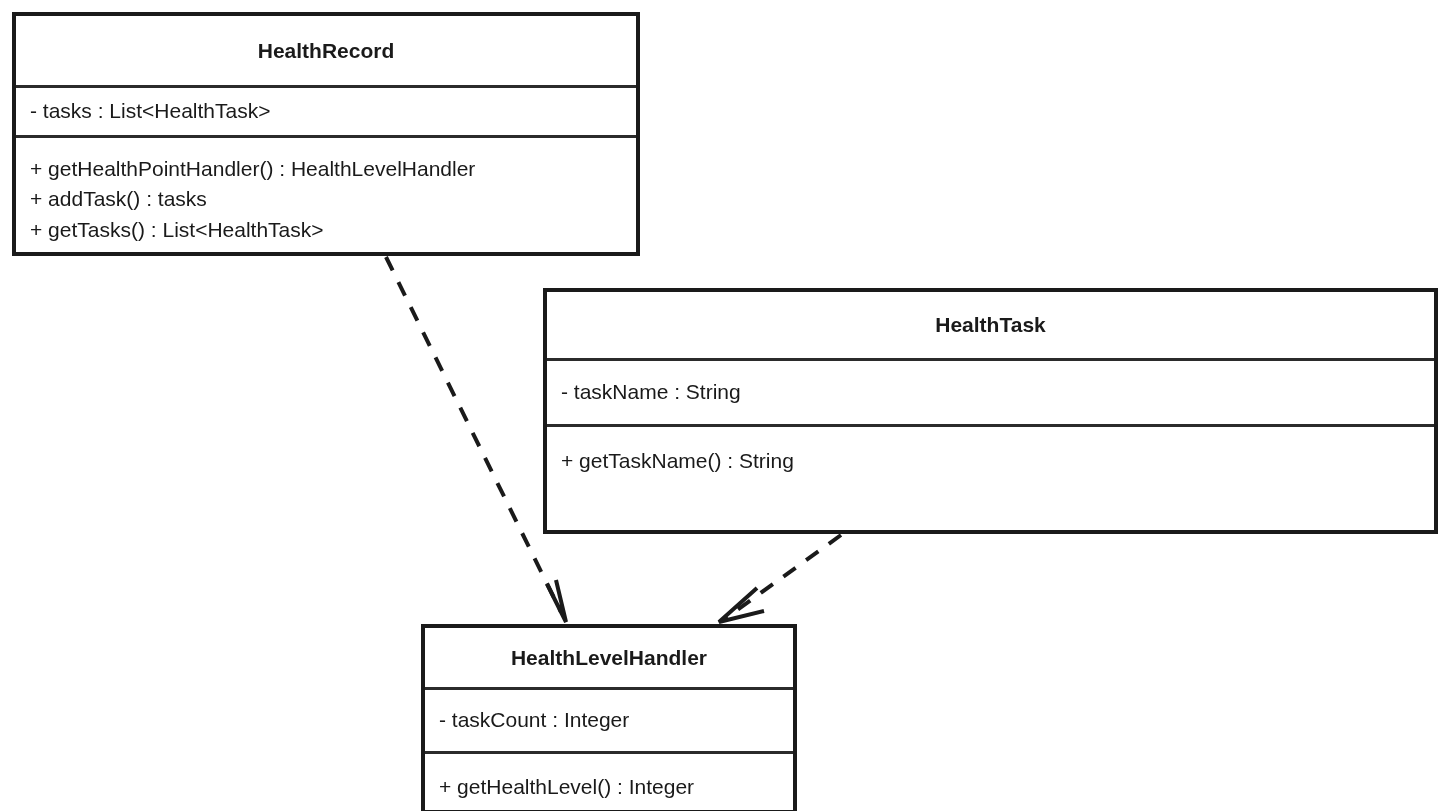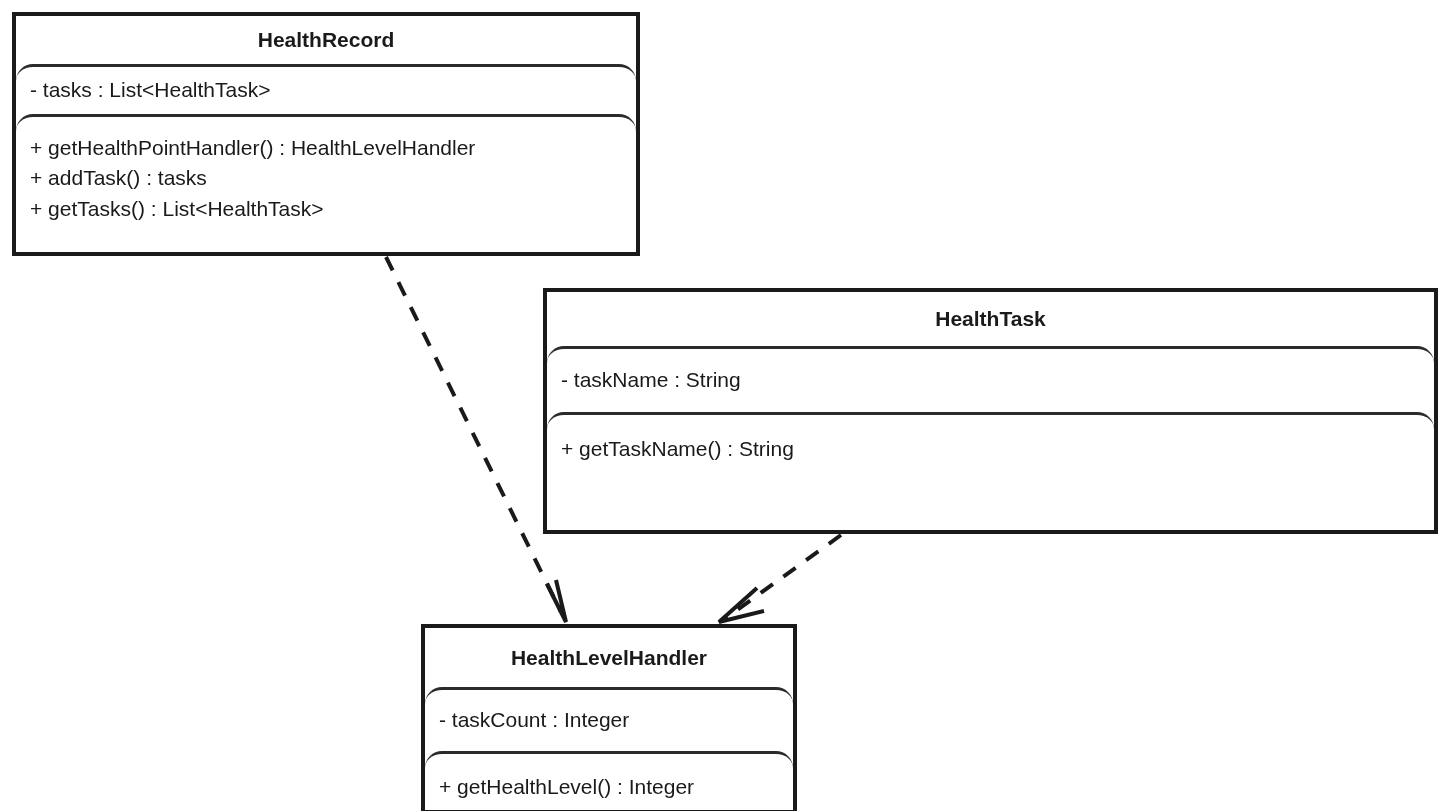--- a/index.html
+++ b/index.html
@@ -33,37 +33,36 @@
     align-items: center;
     justify-content: center;
   }
   .compartment {
     box-sizing: border-box;
     border-top: 3px solid #2b2b2b;
     padding: 9px 12px 9px 14px;
     display: flex;
     flex-direction: column;
     justify-content: center;
-    border-radius: 17px;
   }
   .member {
     font-size: 21px;
     color: #1a1a1a;
     line-height: 1.45;
     white-space: pre;
   }
 
   
   #class-health-record { left: 12px;  top: 12px;  width: 628px; height: 244px; }
-  #class-health-record .class-title { height: 48px; }
+  #class-health-record .class-title { height: 69px; }
   #class-health-record .attrs      { height: 50px; }
   #class-health-record .ops        { height: 126px; }
 
   #class-health-task { left: 543px; top: 288px; width: 895px; height: 246px; }
-  #class-health-task .class-title { height: 54px; }
+  #class-health-task .class-title { height: 66px; }
   #class-health-task .attrs      { height: 66px; }
   #class-health-task .ops        { height: 71px; }
 
   #class-health-level-handler { left: 421px; top: 624px; width: 376px; height: 190px; }
   #class-health-level-handler .class-title { height: 59px; text-align: center; }
   #class-health-level-handler .attrs      { height: 64px; }
   #class-health-level-handler .ops        { height: 70px; }
   #class-health-level-handler .member { text-align: left; }
 
   #edges {

